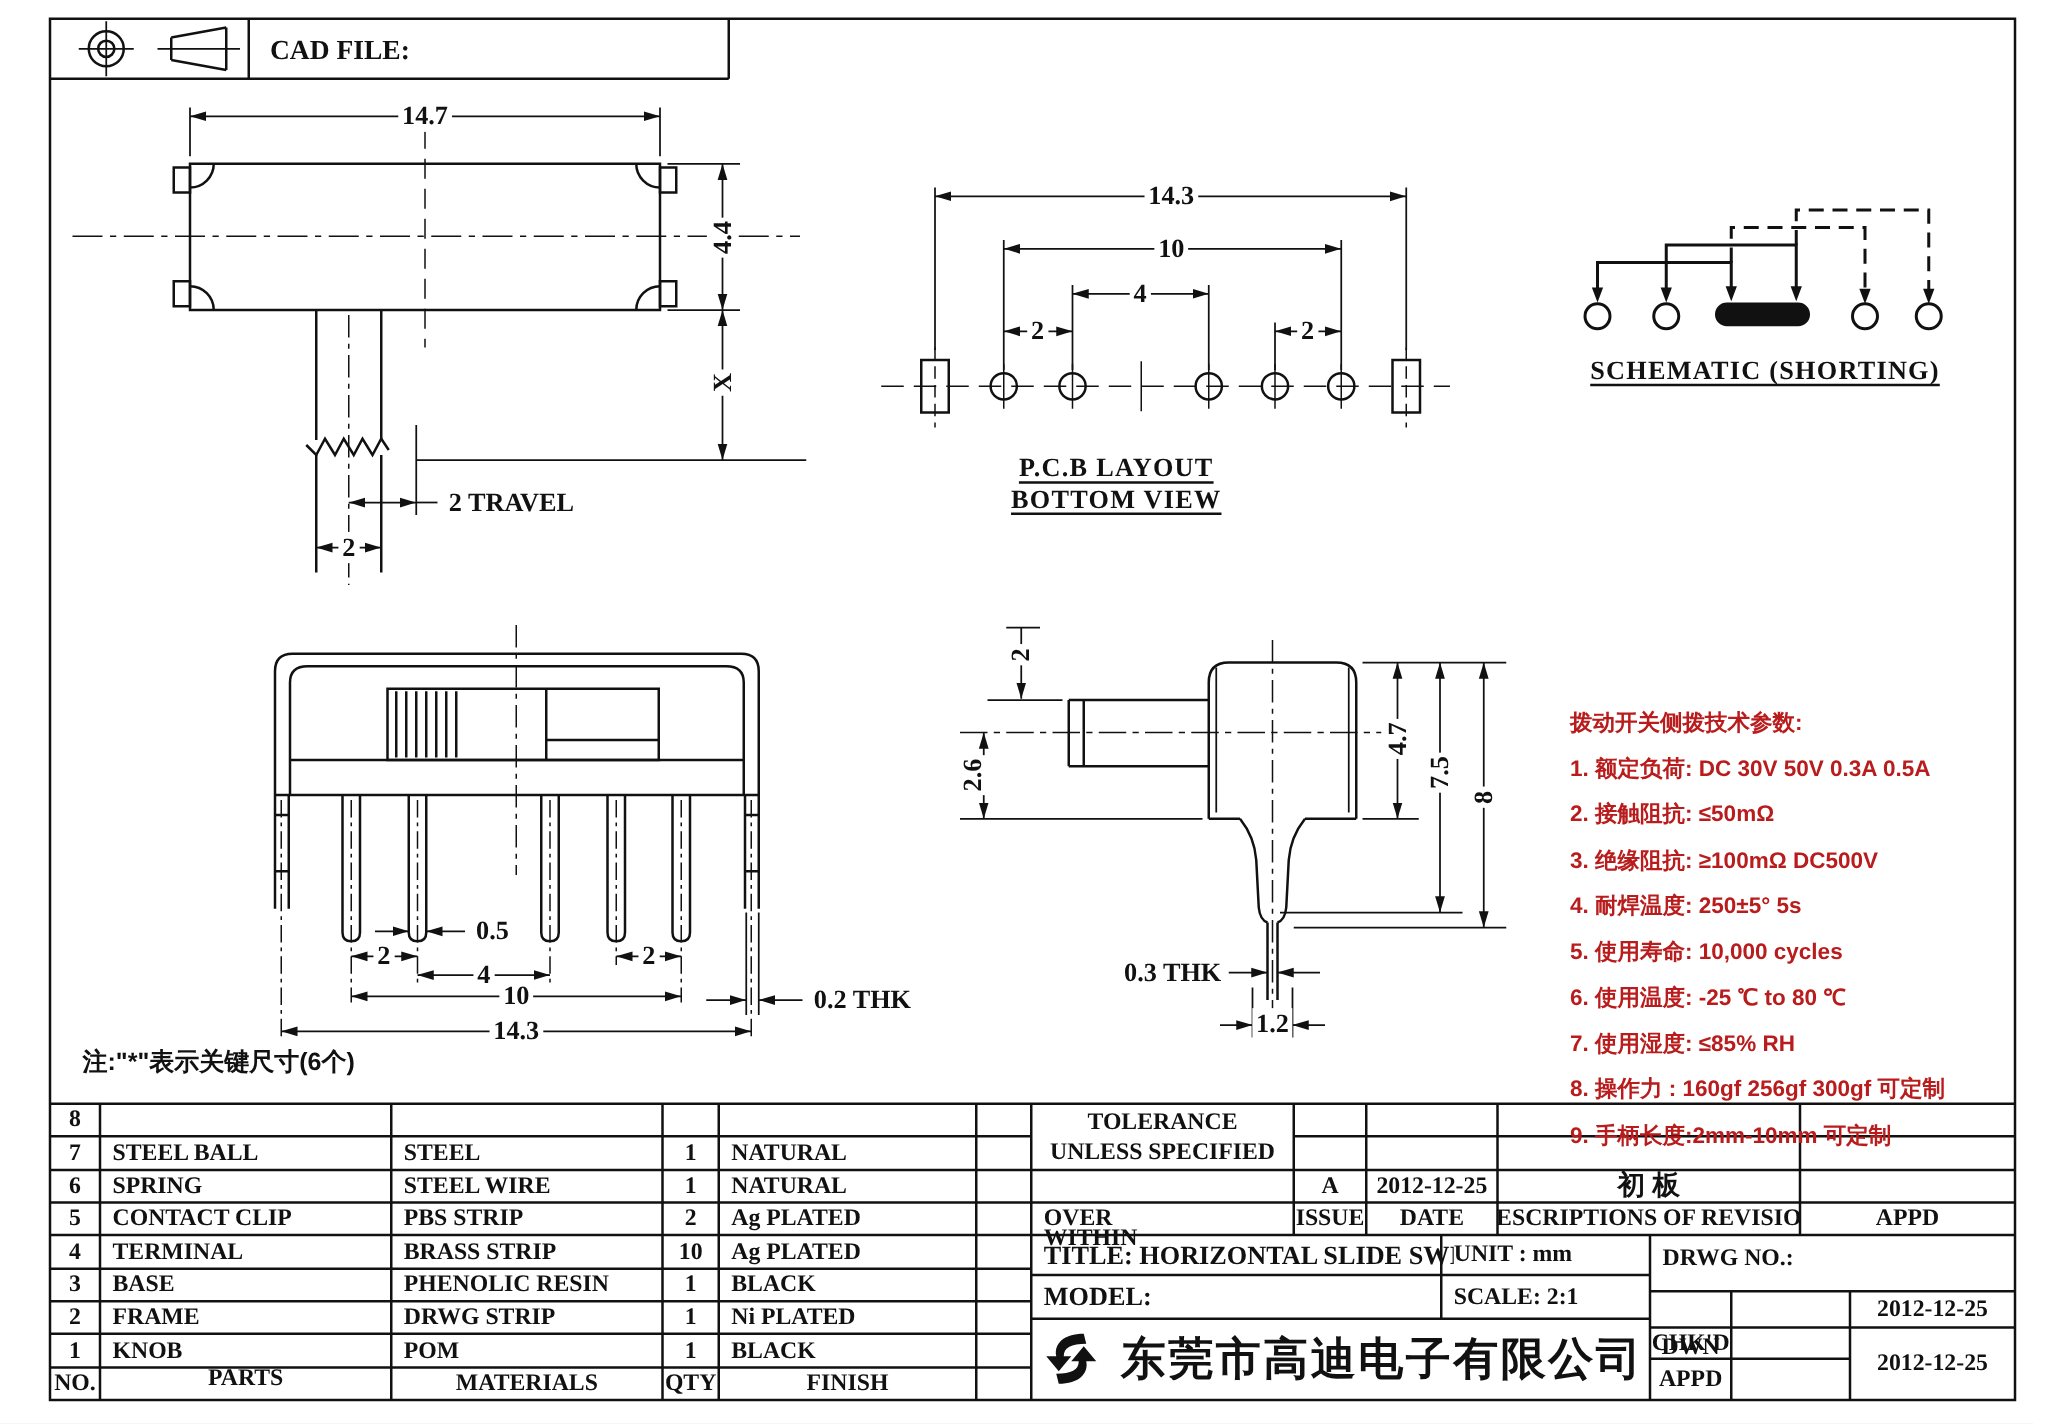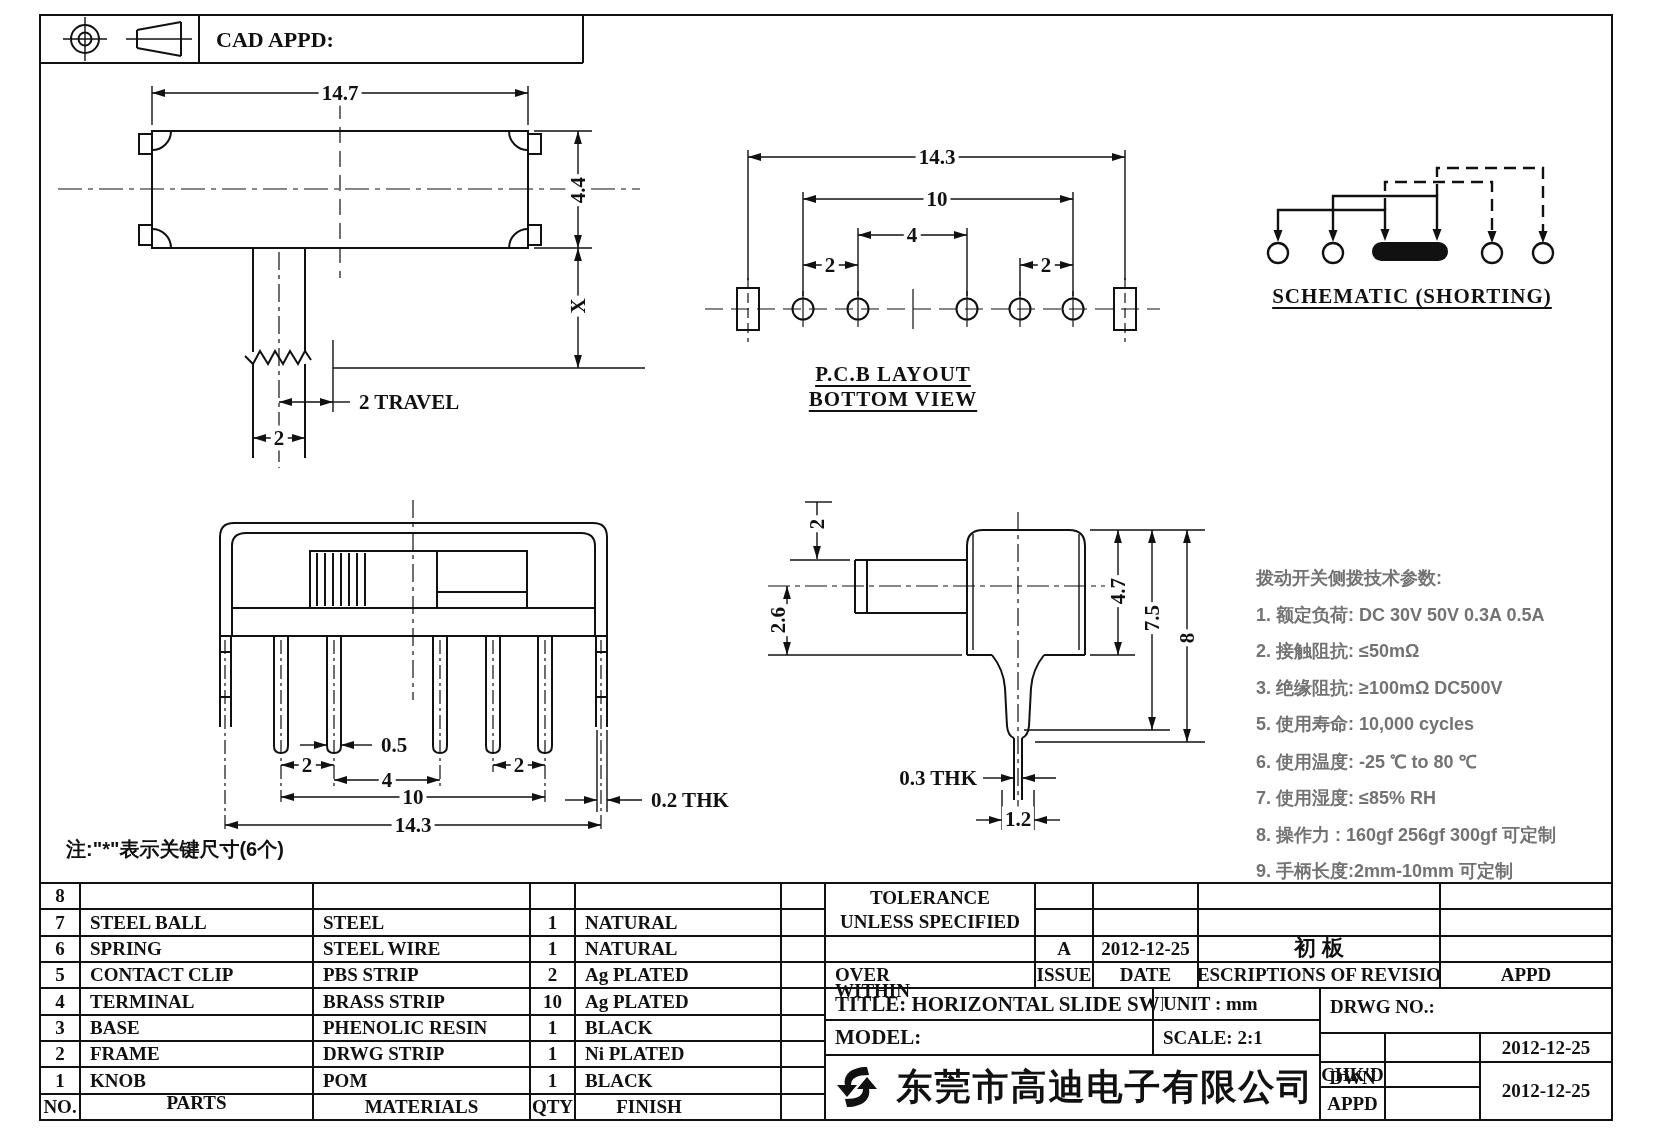--- a/index.html
+++ b/index.html
@@ -16,21 +16,21 @@
   .dimL{transform:translate(0,-50%);}
   .dimR{transform:translate(-100%,-50%);}
   .rot{transform:translate(-50%,-50%) rotate(-90deg);}
   .cap{position:absolute;transform:translate(-50%,0);font:bold 21px "Liberation Serif", serif;
        letter-spacing:1px;text-decoration:underline;text-underline-offset:4px;white-space:nowrap;}
   .cell{position:absolute;display:flex;align-items:center;font:bold 19px "Liberation Serif", serif;
         white-space:nowrap;overflow:hidden;}
   .cc{justify-content:center;}
   .cl{padding-left:10px;}
   .specs{position:absolute;left:1256px;top:566px;width:370px;
-         font:bold 18px "Liberation Sans", sans-serif;color:#737373;}
+         font:bold 18px "Liberation Sans", sans-serif;color:#b91c1c;}
   .specs div{margin-bottom:12.5px;}
   .note{position:absolute;left:66px;top:836px;font:bold 20px "Liberation Sans", sans-serif;}
   .company{position:absolute;left:826px;top:1056px;width:493px;height:62px;display:flex;
            align-items:center;justify-content:center;gap:14px;font:bold 36px "Liberation Sans", sans-serif;
            letter-spacing:2px;}
 </style>
 </head>
 <body>
 
 <div id="sheet">
@@ -256,21 +256,21 @@
     <line x1="1093" y1="883" x2="1093" y2="988" class="o"></line>
     <line x1="1198" y1="883" x2="1198" y2="988" class="o"></line>
     <line x1="1440" y1="883" x2="1440" y2="988" class="o"></line>
     <line x1="1153" y1="988" x2="1153" y2="1055" class="o"></line>
     <line x1="1320" y1="988" x2="1320" y2="1120" class="o"></line>
     <line x1="1385" y1="1033" x2="1385" y2="1120" class="o"></line>
     <line x1="1480" y1="1033" x2="1480" y2="1120" class="o"></line>
   </g>
 </svg>
 
-<div class="t" style="left:216px;top:27px;font:bold 22px 'Liberation Serif',serif;">CAD APPD:</div>
+<div class="t" style="left:216px;top:27px;font:bold 22px 'Liberation Serif',serif;">CAD FILE:</div>
 
 <div class="dim" style="left:340px;top:93px;">14.7</div>
 <div class="dim rot" style="left:578px;top:190px;">4.4</div>
 <div class="dim rot" style="left:578px;top:306px;">X</div>
 <div class="dim dimL" style="left:356px;top:402px;transform:translate(0,-50%);">2 TRAVEL</div>
 <div class="dim" style="left:279px;top:438px;">2</div>
 
 <div class="dim" style="left:937px;top:157px;">14.3</div>
 <div class="dim" style="left:937px;top:199px;">10</div>
 <div class="dim" style="left:912px;top:235px;">4</div>
@@ -296,20 +296,21 @@
 <div class="dim rot" style="left:1187px;top:638px;">8</div>
 <div class="dim dimR" style="left:980px;top:778px;transform:translate(-100%,-50%);">0.3 THK</div>
 <div class="dim" style="left:1018px;top:819px;">1.2</div>
 
 <div class="note">注:"*"表示关键尺寸(6个)</div>
 <div class="specs">
   <div>拨动开关侧拨技术参数:</div>
   <div>1. 额定负荷: DC 30V   50V   0.3A   0.5A</div>
   <div>2. 接触阻抗: ≤50mΩ</div>
   <div>3. 绝缘阻抗: ≥100mΩ   DC500V</div>
+  <div>4. 耐焊温度: 250±5°  5s</div>
   <div>5. 使用寿命: 10,000 cycles</div>
   <div>6. 使用温度: -25 ℃  to 80 ℃</div>
   <div>7. 使用湿度: ≤85% RH</div>
   <div>8. 操作力 : 160gf   256gf   300gf  可定制</div>
   <div>9. 手柄长度:2mm-10mm  可定制</div>
 </div>
 
 <div class="cell cc" style="left:40px;top:883px;width:40px;height:26px;">8</div>
 <div class="cell cc" style="left:40px;top:909px;width:40px;height:27px;">7</div>
 <div class="cell cl" style="left:80px;top:909px;width:233px;height:27px;">STEEL BALL</div>
@@ -343,21 +344,21 @@
 <div class="cell cl" style="left:575px;top:1041px;width:206px;height:26px;">Ni PLATED</div>
 <div class="cell cc" style="left:40px;top:1067px;width:40px;height:27px;">1</div>
 <div class="cell cl" style="left:80px;top:1067px;width:233px;height:27px;">KNOB</div>
 <div class="cell cl" style="left:313px;top:1067px;width:217px;height:27px;">POM</div>
 <div class="cell cc" style="left:530px;top:1067px;width:45px;height:27px;">1</div>
 <div class="cell cl" style="left:575px;top:1067px;width:206px;height:27px;">BLACK</div>
 <div class="cell cc" style="left:40px;top:1094px;width:40px;height:26px;">NO.</div>
 <div class="cell cc" style="left:80px;top:1094px;width:233px;height:18px;">PARTS</div>
 <div class="cell cc" style="left:313px;top:1094px;width:217px;height:26px;">MATERIALS</div>
 <div class="cell cc" style="left:530px;top:1094px;width:45px;height:26px;">QTY</div>
-<div class="cell cc" style="left:546px;top:1094px;width:206px;height:26px;">FINISH</div>
+<div class="cell cc" style="left:575px;top:1094px;width:206px;height:26px;">FINISH</div>
 
 <div class="cell cc" style="left:825px;top:883px;width:210px;height:53px;flex-direction:column;line-height:24px;">
   <span>TOLERANCE</span>
   <span>UNLESS  SPECIFIED</span>
 </div>
 <div class="cell cl" style="left:825px;top:936px;width:210px;height:26px;margin-top:42px;">WITHIN</div>
 <div class="cell cl" style="left:825px;top:962px;width:210px;height:26px;">OVER</div>
 <div class="cell cc" style="left:1035px;top:936px;width:58px;height:26px;">A</div>
 <div class="cell cc" style="left:1035px;top:962px;width:58px;height:26px;">ISSUE</div>
 <div class="cell cc" style="left:1093px;top:936px;width:105px;height:26px;">2012-12-25</div>

